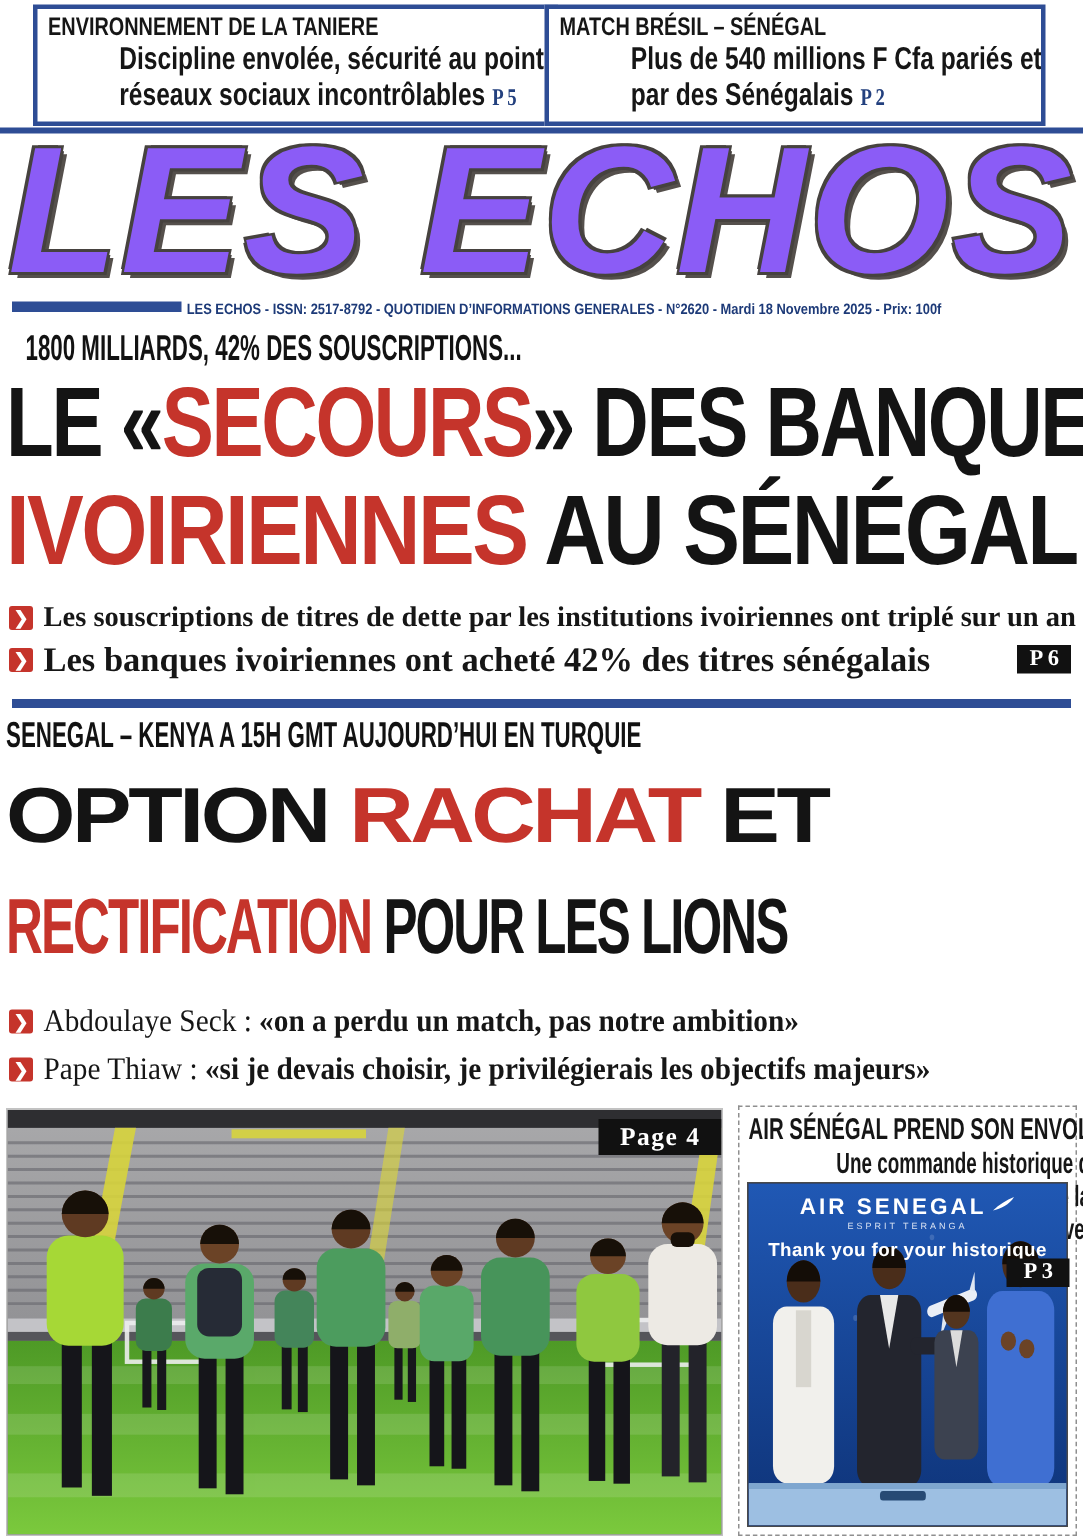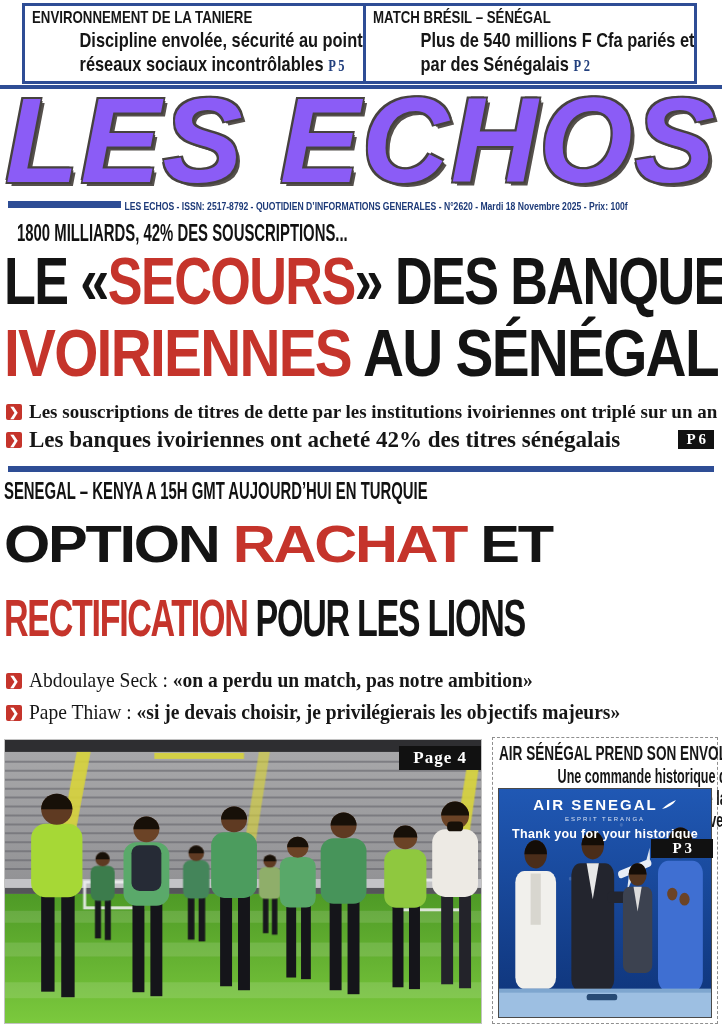--- a/index.html
+++ b/index.html
@@ -58,21 +58,21 @@
 
   
   .photoL { left:4px; top:739px; width:478px; height:285px; border:1px solid #c2c2c2; overflow:hidden; background:#888; }
   .page4 { position:absolute; top:6px; right:0; font-size:17px; padding:2px 14px; letter-spacing:1px; z-index:2; }
 
   
   .colR { left:492px; top:737px; width:226px; height:287px; border:1px dashed #8f8f8f; background:#fff; padding:4px 6px; }
   .air-kicker { font-weight:700; font-size:20px; transform:scaleX(.68); }
   .air-head { font-weight:700; font-size:19.5px; line-height:22px; width:330px; transform:scaleX(.645); }
   .air-photo { position:absolute; left:5px; right:5px; bottom:5px; height:230px; border:1px solid #4a4a4a; overflow:hidden; background:#173f8c; }
-  .p3 { position:absolute; right:4px; top:101px; font-size:15px; padding:1px 21px; z-index:3; }
+  .p3 { position:absolute; right:4px; top:101px; font-size:15px; padding:1px 11px; z-index:3; }
   .air-brand-row { position:absolute; top:7px; left:0; right:0; text-align:center; color:#fff; z-index:2; }
   .air-brand { font-size:15px; font-weight:700; letter-spacing:2px; }
   .air-wing { display:inline-block; margin-left:3px; vertical-align:middle; }
   .air-sub { font-size:6px; letter-spacing:2px; color:#d9e2f2; margin-top:1px; }
   .air-banner { font-size:12.5px; font-weight:700; color:#fff; margin-top:5px; letter-spacing:.3px; }
   svg.fill { position:absolute; inset:0; width:100%; height:100%; }
 </style>
 </head>
 <body>
 

